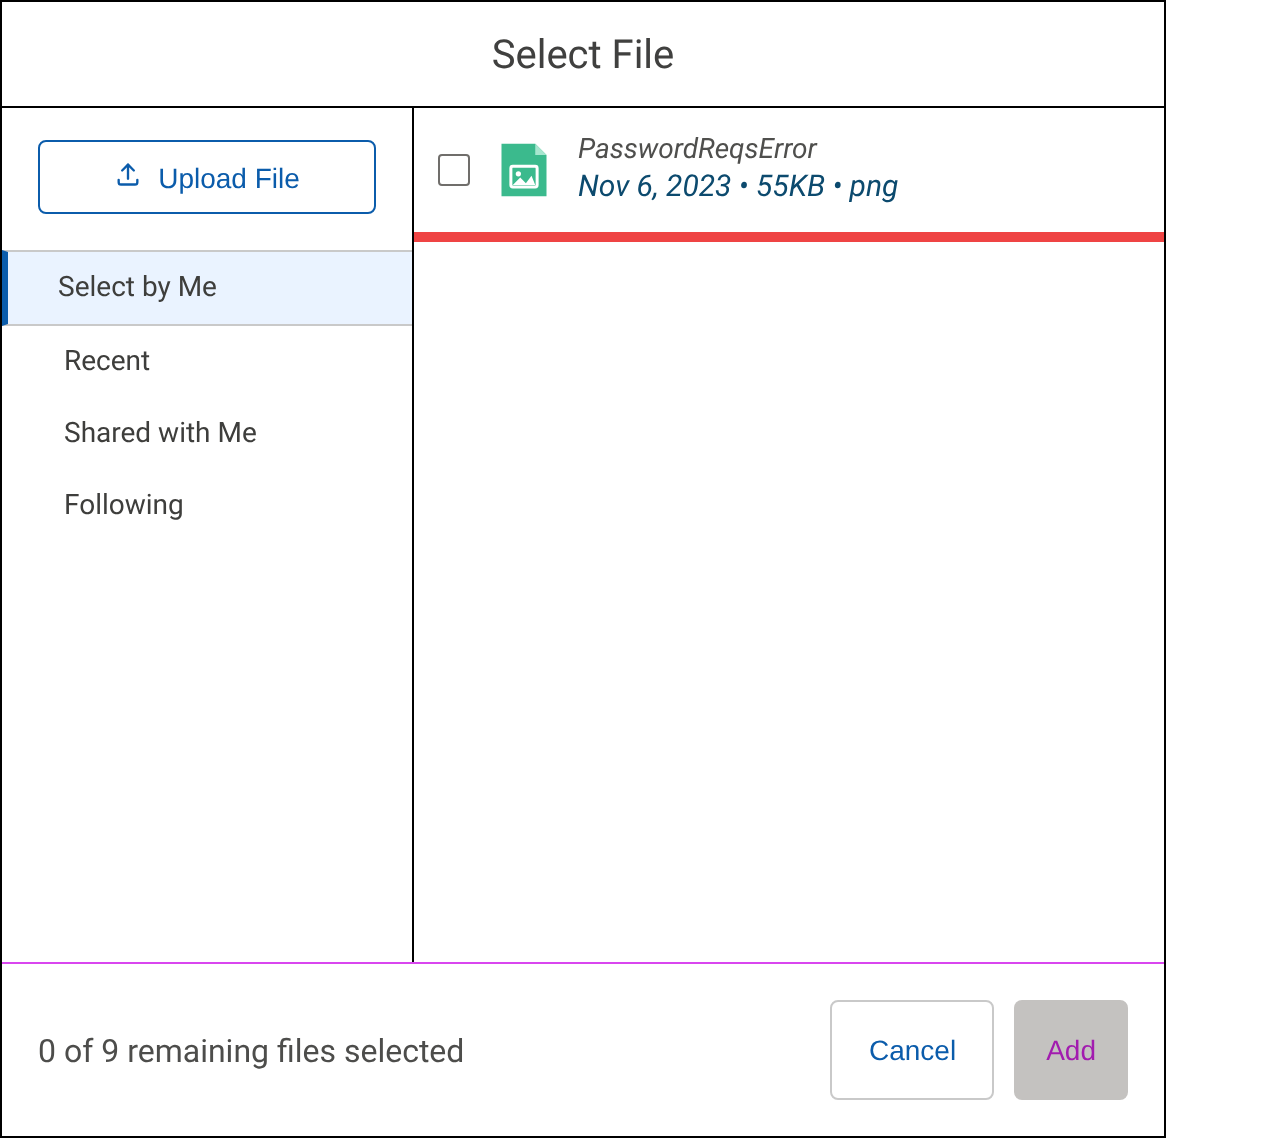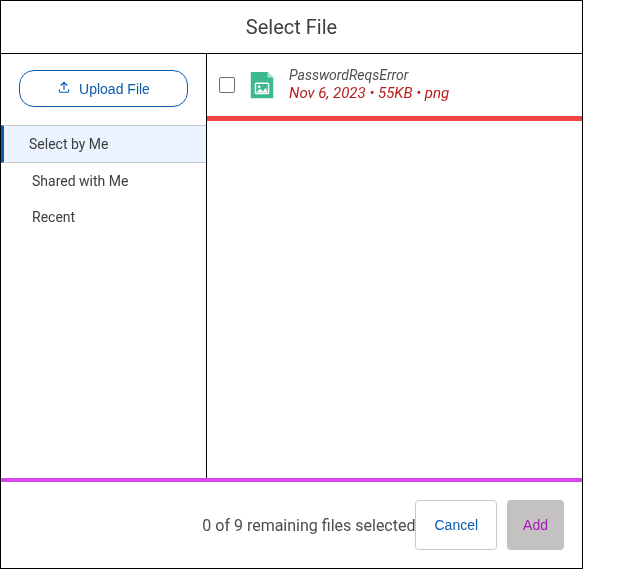--- a/index.html
+++ b/index.html
@@ -37,21 +37,21 @@
     border-right: 1px solid #000;
     padding-top: 16px;
     display: flex;
     flex-direction: column;
   }
   .upload-btn {
     margin: 0 18px 18px 18px;
     border: 1px solid #0b5cab;
     background: #fff;
     color: #0b5cab;
-    border-radius: 15px;
+    border-radius: 4px;
     padding: 9px 0;
     font-size: 14px;
     cursor: pointer;
     display: flex;
     align-items: center;
     justify-content: center;
     gap: 8px;
   }
   .upload-btn svg { width: 14px; height: 14px; }
   .nav { display: flex; flex-direction: column; }
@@ -98,29 +98,29 @@
     flex-shrink: 0;
   }
   .file-info { display: flex; flex-direction: column; }
   .file-name {
     font-size: 14px;
     color: #4f4f4d;
     line-height: 1.3;
   }
   .file-meta {
     font-size: 15px;
-    color: #b91c1c;
+    color: #0c4a6e;
     line-height: 1.3;
   }
   .footer {
-    border-top: 4px solid #d946ef;
+    border-top: 1px solid #d946ef;
     padding: 18px 18px;
     display: flex;
     align-items: center;
-    justify-content: flex-end;
+    justify-content: space-between;
   }
   .status {
     font-size: 16px;
     color: #4d4d4b;
   }
   .footer-buttons { display: flex; gap: 10px; }
   .btn-cancel {
     border: 1px solid #c9c9c9;
     background: #fff;
     color: #0b5cab;
@@ -159,24 +159,27 @@
             <line x1="12" y1="4" x2="12" y2="16"></line>
           </svg>
         </span>
         <span>Upload File</span>
       </button>
       <div class="nav">
         <div class="nav-item active">
           <span>Select by Me</span>
         </div>
         <div class="nav-item">
+          <span>Recent</span>
+        </div>
+        <div class="nav-item">
           <span>Shared with Me</span>
         </div>
         <div class="nav-item">
-          <span>Recent</span>
+          <span>Following</span>
         </div>
       </div>
     </div>
 
     <div class="main">
       <div class="file-row">
         <div class="checkbox"></div>
         <span class="file-icon">
           <svg viewBox="0 0 32 32">
             <path d="M4 2 H22 L28 8 V30 H4 Z" fill="#3bba8d"></path>

